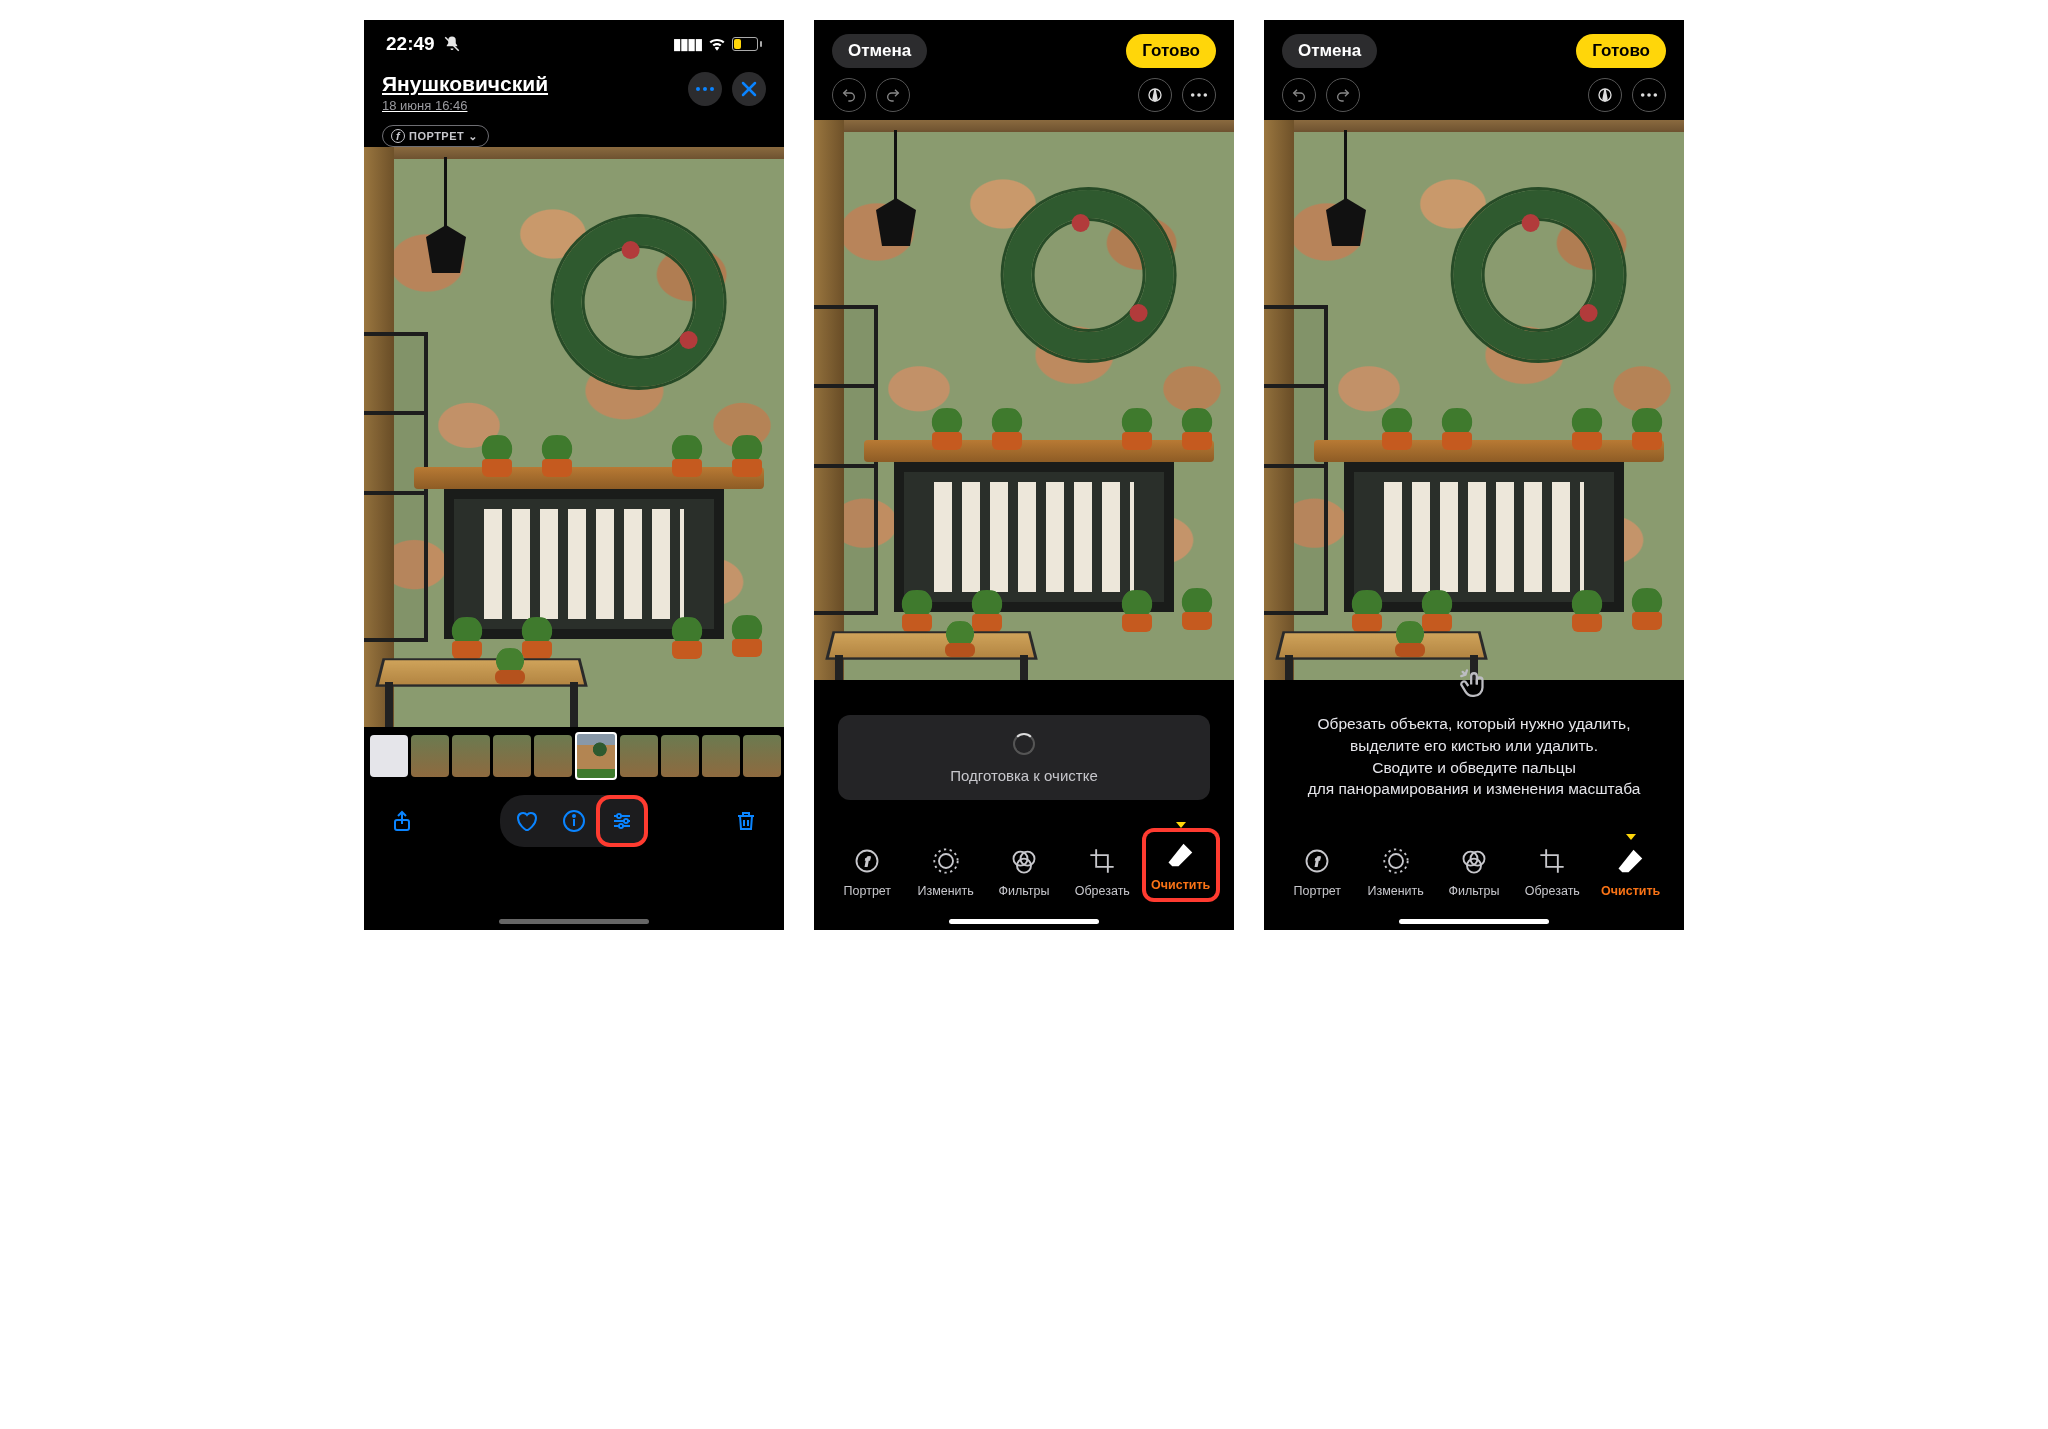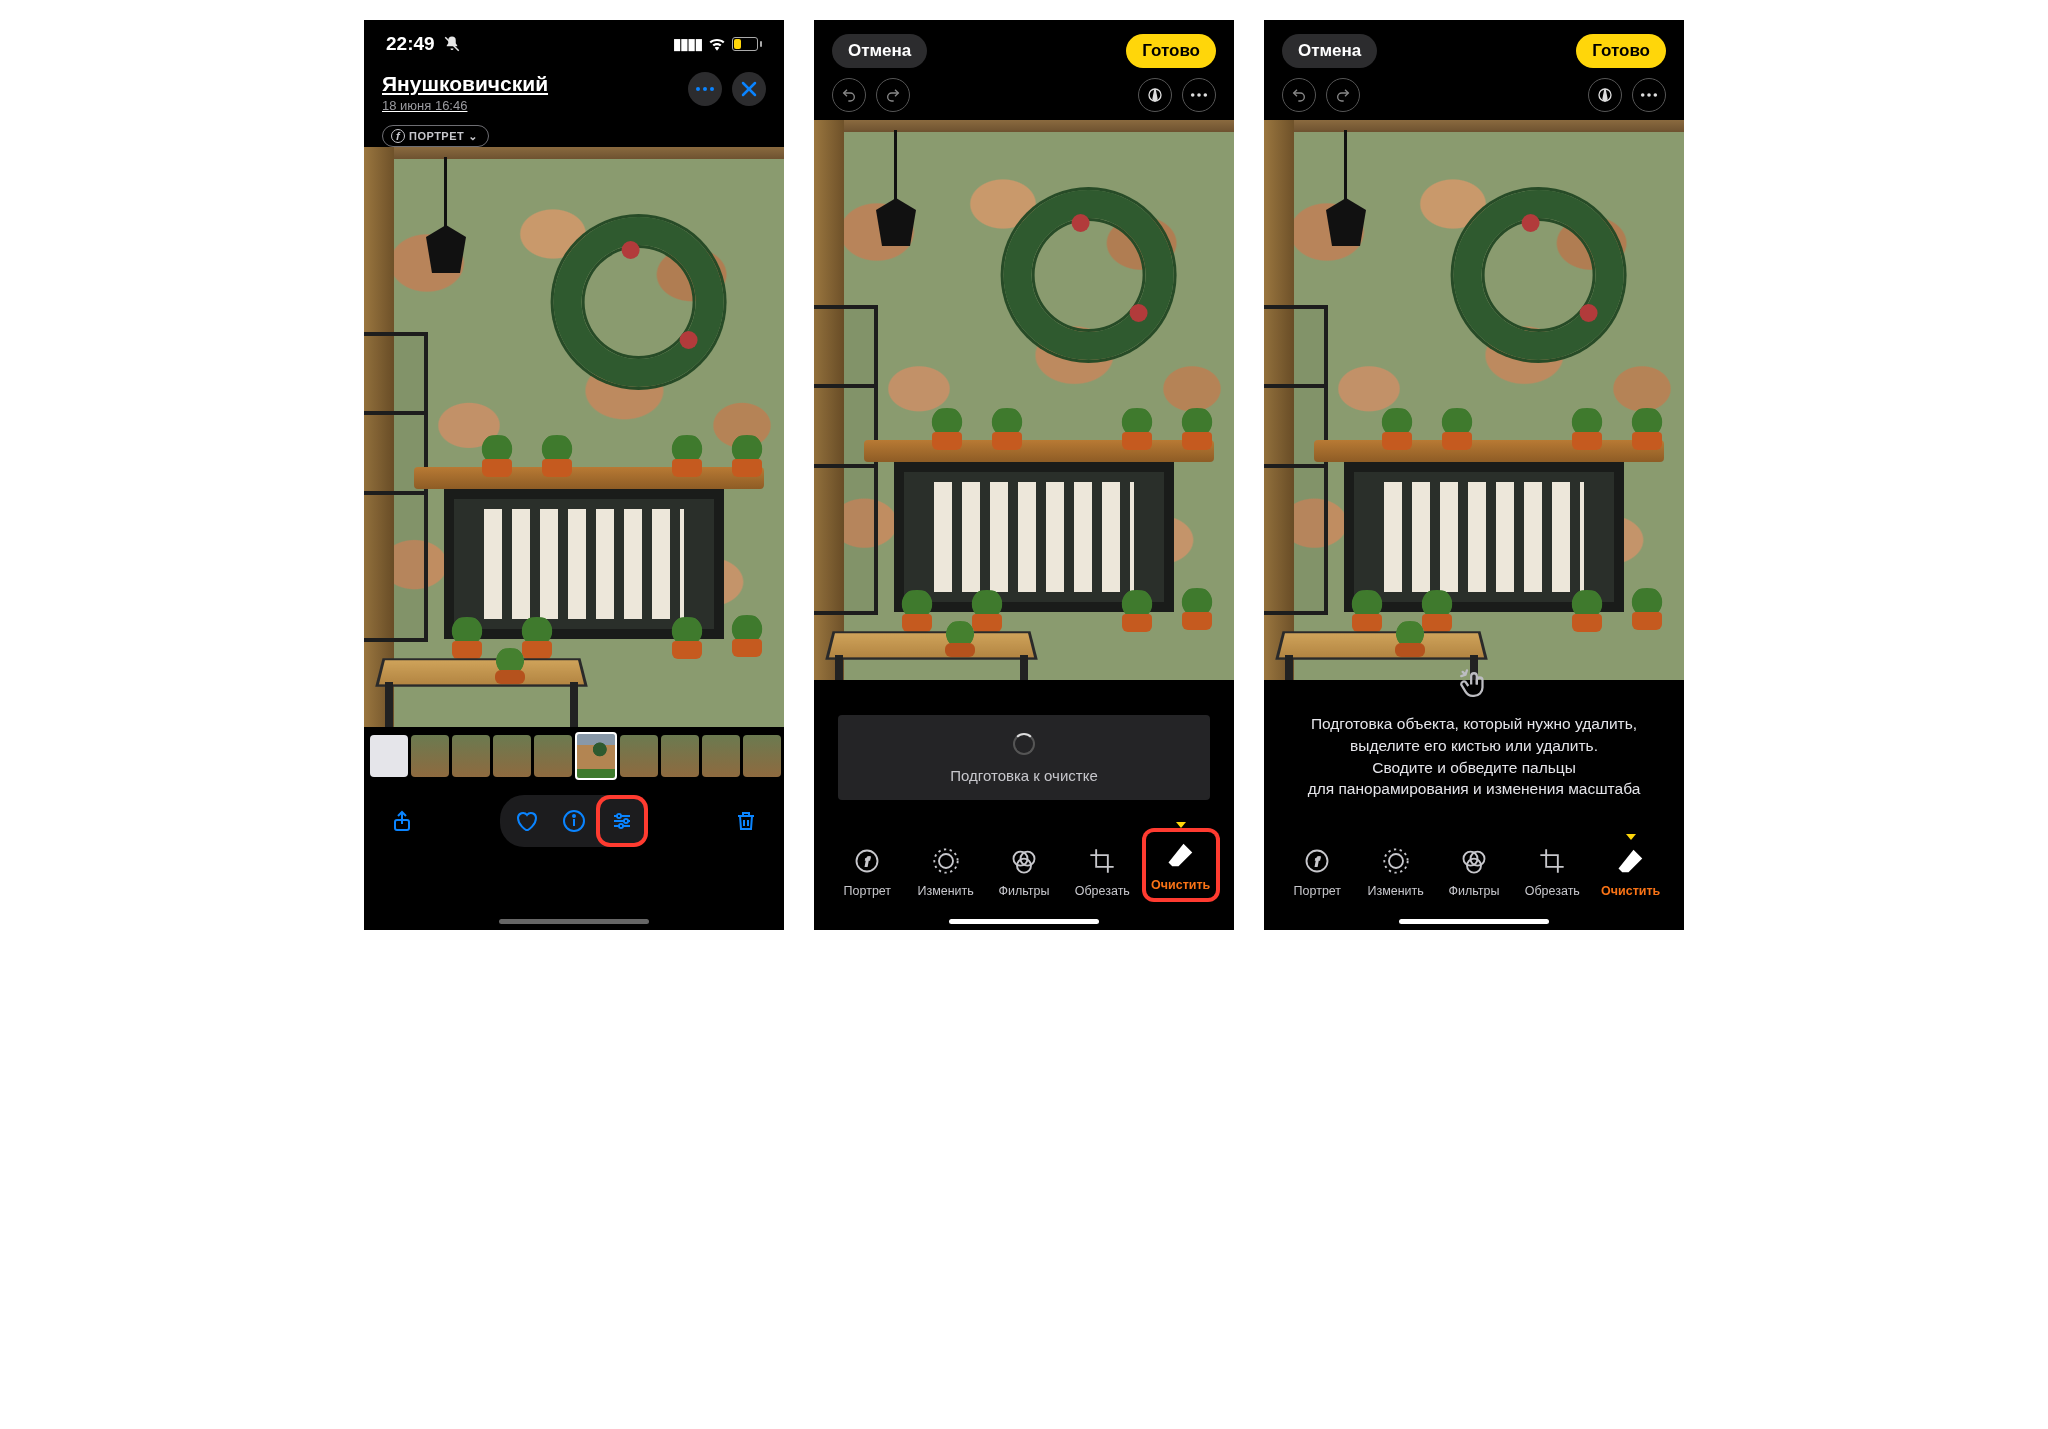--- a/index.html
+++ b/index.html
@@ -239,21 +239,21 @@
   .ib.inset{background:transparent;}
   .ib.highlight{
     box-shadow:0 0 0 4px #ff3b30; border-radius:10px;
     background:#1c1c1e;
   }
   .ib svg, .ib .glyph{ width:24px; height:24px;}
 
   
   .loading-pill {
     position:absolute; left:24px; right:24px; bottom:130px;
-    background:#242426; border-radius:4px; padding:18px 10px 16px;
+    background:#242426; border-radius:12px; padding:18px 10px 16px;
     display:flex; flex-direction:column; align-items:center; gap:12px;
     color:#c7c7cc; font-size:15px;
   }
   .spinner {
     width:22px; height:22px; border:2px solid #555; border-top-color:#ddd;
     border-radius:50%;
   }
 
   
   .instr {
@@ -701,21 +701,21 @@
   </div>
 
   <div class="instr">
     <div class="tap-icon">
       <svg width="34" height="34" viewBox="0 0 24 24" fill="none" stroke="#bdbdc2" stroke-width="1.6">
         <path d="M10 11V5a2 2 0 1 1 4 0v6"></path>
           <path d="M14 11V8a2 2 0 1 1 4 0v5a6 6 0 0 1-6 6h-1a6 6 0 0 1-5-3l-3-5a2 2 0 0 1 3-2l2 3"></path>
         <path d="M6 4l-2-2M6 4l-3 1M6 4l1-3" stroke-linecap="round"></path>
       </svg>
     </div>
-    <div>Подготовка объекта, который нужно удалить,</div>
+    <div>Обрезать объекта, который нужно удалить,</div>
     <div>выделите его кистью или удалить.</div>
     <div>Сводите и обведите пальцы</div>
     <div>для панорамирования и изменения масштаба</div>
   </div>
 
   <div class="toolrow">
     <div class="tool">
       <div class="ticon">
         <svg width="28" height="28" viewBox="0 0 24 24" fill="none" stroke="#c7c7cc" stroke-width="1.6">
             <circle cx="12" cy="12" r="9"></circle>

